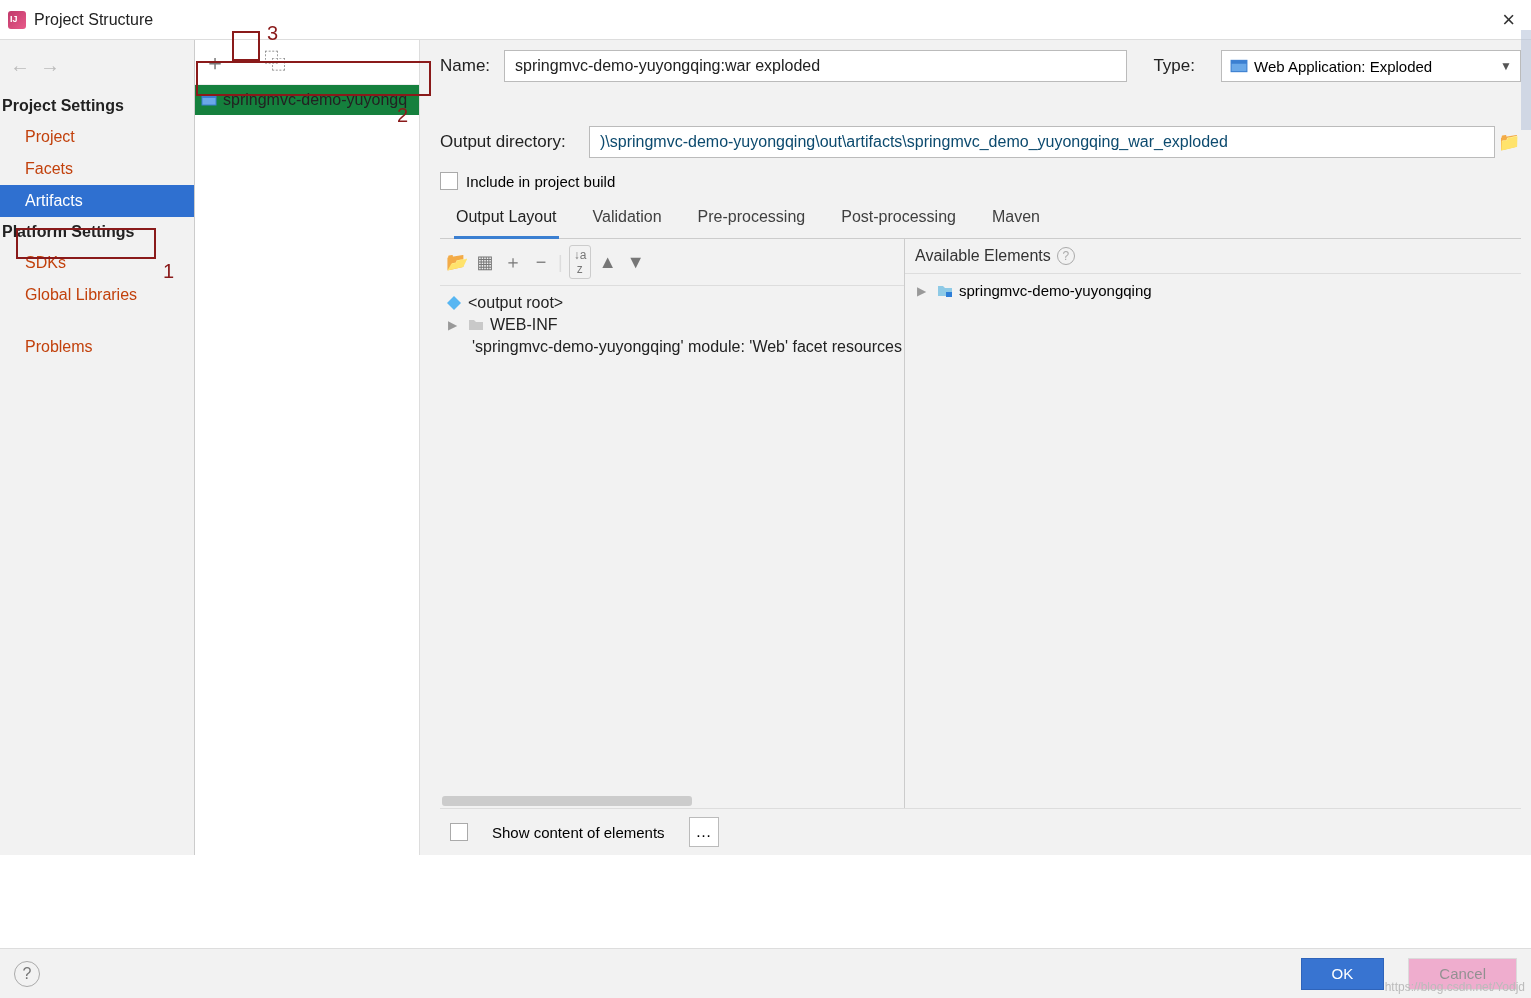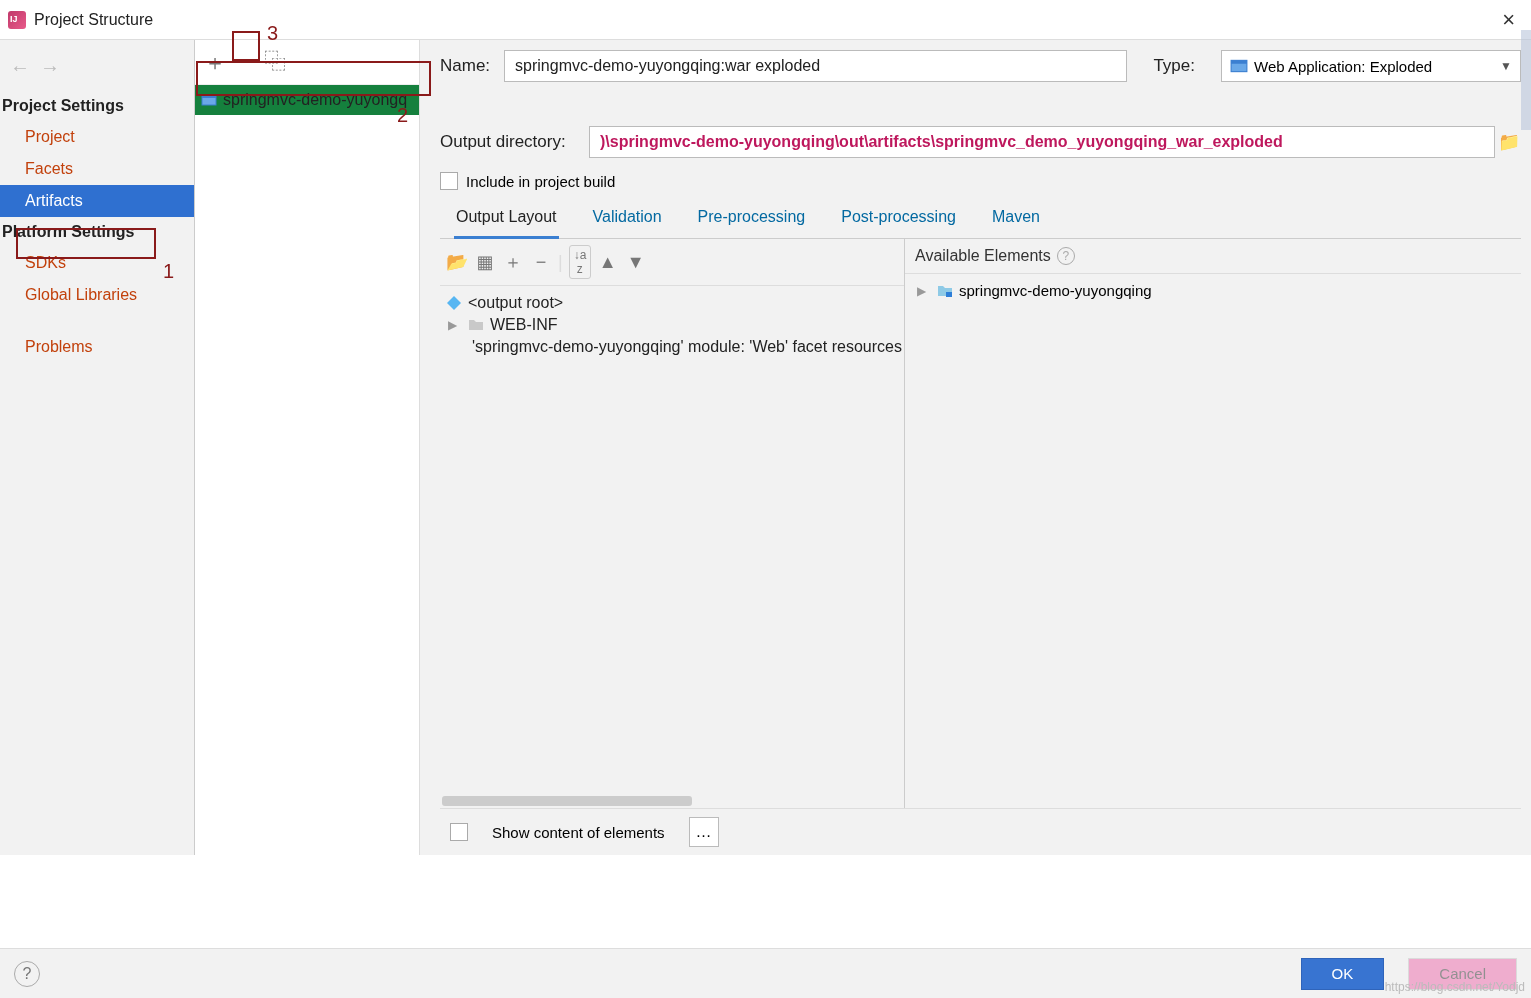--- a/index.html
+++ b/index.html
@@ -33,27 +33,27 @@
 
 .detail { flex: 1; padding: 10px 10px 0 20px; background:#f2f2f2; display:flex; flex-direction:column; }
 .row { display: flex; align-items: center; margin-bottom: 14px; }
 .label { font-size: 17px; color: #222; margin-right: 14px; }
 .textfield { flex: 1; height: 32px; border: 1px solid #bbb; background: #fff; padding: 4px 10px; font-size: 16px; color: #222; }
 .type-row { display:flex; align-items:center; gap:12px; }
 .type-row .label { margin-left: 24px; }
 .combo { width: 300px; height: 32px; border: 1px solid #bbb; background: #fff; display:flex; align-items:center; padding: 0 8px; position: relative; }
 .combo .combo-icon { width:18px; height:18px; margin-right:6px; }
 .combo .chev { margin-left:auto; color:#555; font-size:12px; }
-.output-row .textfield { color:#be185d;font-weight:bold; }
+.output-row .textfield { color:#0c4a6e; }
 .browse-icon { width:22px; height:22px; margin-left:4px; color:#aaa; font-size:18px; display:flex; align-items:center; justify-content:center; }
 .chk-row { display:flex; align-items:center; gap:8px; margin-bottom: 10px; }
 .checkbox { width:18px; height:18px; border:1px solid #aaa; background:#fff; }
 
 .tabs { display:flex; border-bottom: 1px solid #ccc; gap: 32px; padding-left: 14px; }
-.tab { padding: 8px 2px 10px; font-size: 16px; color:#0369a1; cursor:pointer; }
+.tab { padding: 8px 2px 10px; font-size: 16px; color:#404040; cursor:pointer; }
 .tab.active { color:#222; border-bottom: 3px solid #3b7fd1; margin-bottom:-1px; font-weight:500; }
 
 .layout-area { display:flex; flex: 1; min-height: 0; }
 .layout-left { width: 465px; border-right: 1px solid #ccc; display:flex; flex-direction:column; }
 .layout-tb { display:flex; gap:6px; padding: 6px 6px; border-bottom:1px solid #ddd; align-items:center; color:#777; font-size:18px; }
 .layout-tb .tbi { width:22px; text-align:center; cursor:pointer; }
 .tree { padding: 6px 4px; font-size: 16px; color:#222; overflow:hidden; flex:1; }
 .tree-row { display:flex; align-items:center; padding: 2px 2px; gap:6px; white-space:nowrap; }
 .tree-row .exp { width:14px; color:#999; font-size:12px; }
 .sq-icon { width:16px; height:16px; display:inline-block; }

